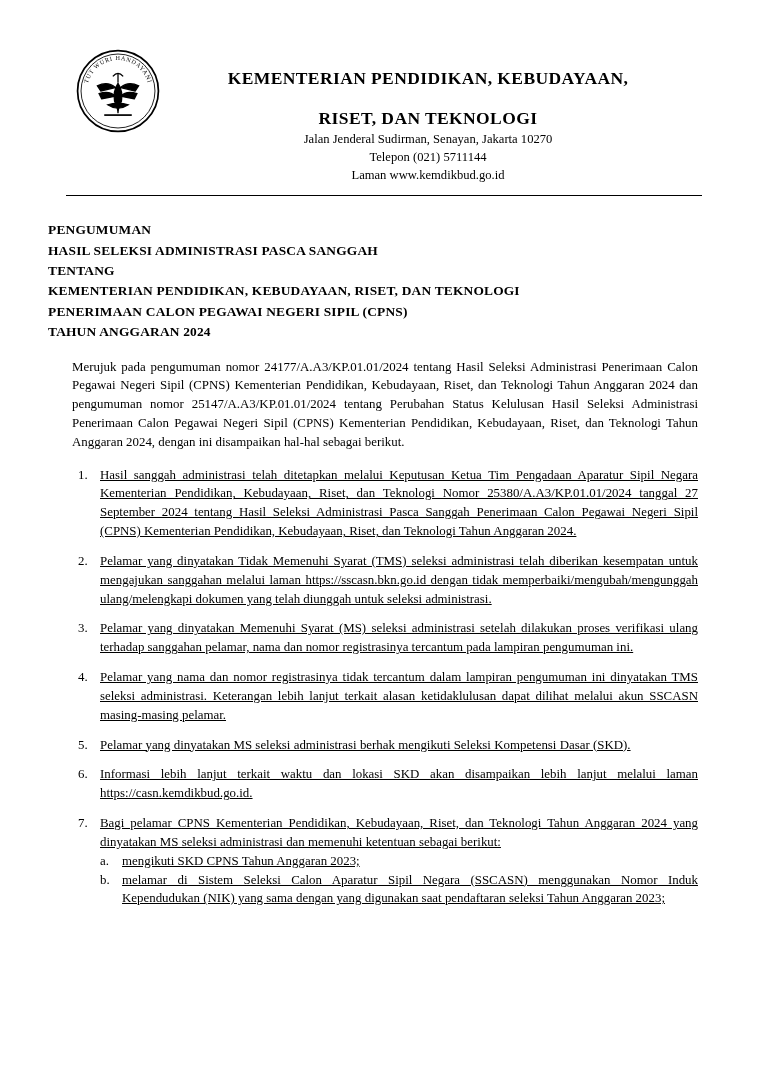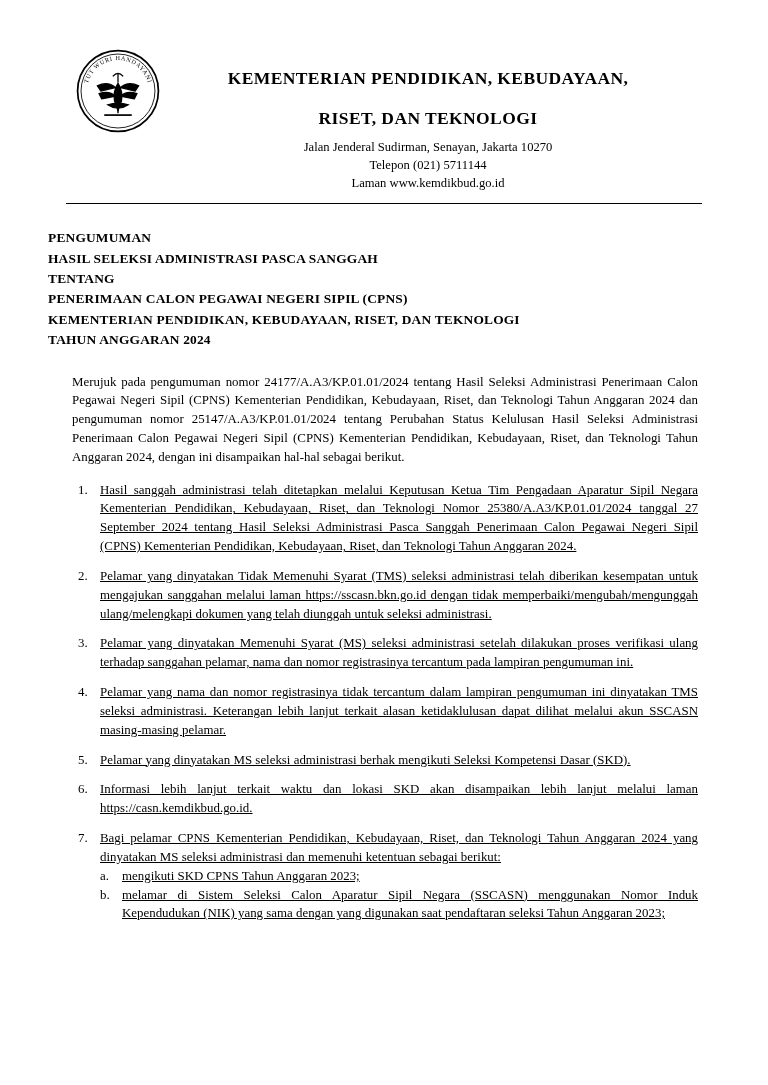--- a/index.html
+++ b/index.html
@@ -49,21 +49,21 @@
   }
   .ministry {
     font-size: 17.5px;
     font-weight: bold;
     letter-spacing: 0.4px;
     line-height: 1.30;
     font-family: "Liberation Serif", "DejaVu Serif", serif;
     margin-top: 17px;
   }
   .addr {
-    margin-top: 8px;
+    margin-top: 0;
     font-size: 12.6px;
     line-height: 1.45;
   }
   .rule {
     border: 0;
     border-top: 1.6px solid #000;
     margin: 11px 18px 0 18px;
   }
 
   
@@ -71,21 +71,21 @@
     text-align: left;
     margin-top: 24px;
     font-weight: bold;
     font-size: 13.4px;
     line-height: 1.52;
     letter-spacing: 0.2px;
   }
 
   
   .body {
-    margin-top: 22px;
+    margin-top: 15px;
     font-size: 12.9px;
     line-height: 1.46;
     text-align: justify;
     padding: 0 22px 0 24px;
   }
   .intro {
     text-indent: 0;
   }
   ol.main {
     list-style: none;
@@ -166,22 +166,22 @@
         <div>Laman www.kemdikbud.go.id</div>
       </div>
     </div>
   </div>
   <hr class="rule">
 
   <div class="title-block">
     <div>PENGUMUMAN</div>
     <div>HASIL SELEKSI ADMINISTRASI PASCA SANGGAH</div>
     <div>TENTANG</div>
+    <div>KEMENTERIAN PENDIDIKAN, KEBUDAYAAN, RISET, DAN TEKNOLOGI</div>
     <div>PENERIMAAN CALON PEGAWAI NEGERI SIPIL (CPNS)</div>
-    <div>KEMENTERIAN PENDIDIKAN, KEBUDAYAAN, RISET, DAN TEKNOLOGI</div>
     <div>TAHUN ANGGARAN 2024</div>
   </div>
 
   <div class="body">
     <p class="intro">Merujuk pada pengumuman nomor 24177/A.A3/KP.01.01/2024 tentang Hasil Seleksi Administrasi Penerimaan Calon Pegawai Negeri Sipil (CPNS) Kementerian Pendidikan, Kebudayaan, Riset, dan Teknologi Tahun Anggaran 2024 dan pengumuman nomor 25147/A.A3/KP.01.01/2024 tentang Perubahan Status Kelulusan Hasil Seleksi Administrasi Penerimaan Calon Pegawai Negeri Sipil (CPNS) Kementerian Pendidikan, Kebudayaan, Riset, dan Teknologi Tahun Anggaran 2024, dengan ini disampaikan hal-hal sebagai berikut.</p>
 
     <ol class="main">
       <li>Hasil sanggah administrasi telah ditetapkan melalui Keputusan Ketua Tim Pengadaan Aparatur Sipil Negara Kementerian Pendidikan, Kebudayaan, Riset, dan Teknologi Nomor 25380/A.A3/KP.01.01/2024 tanggal 27 September 2024 tentang Hasil Seleksi Administrasi Pasca Sanggah Penerimaan Calon Pegawai Negeri Sipil (CPNS) Kementerian Pendidikan, Kebudayaan, Riset, dan Teknologi Tahun Anggaran 2024.</li>
       <li>Pelamar yang dinyatakan Tidak Memenuhi Syarat (TMS) seleksi administrasi telah diberikan kesempatan untuk mengajukan sanggahan melalui laman https://sscasn.bkn.go.id dengan tidak memperbaiki/mengubah/mengunggah ulang/melengkapi dokumen yang telah diunggah untuk seleksi administrasi.</li>
       <li>Pelamar yang dinyatakan Memenuhi Syarat (MS) seleksi administrasi setelah dilakukan proses verifikasi ulang terhadap sanggahan pelamar, nama dan nomor registrasinya tercantum pada lampiran pengumuman ini.</li>

